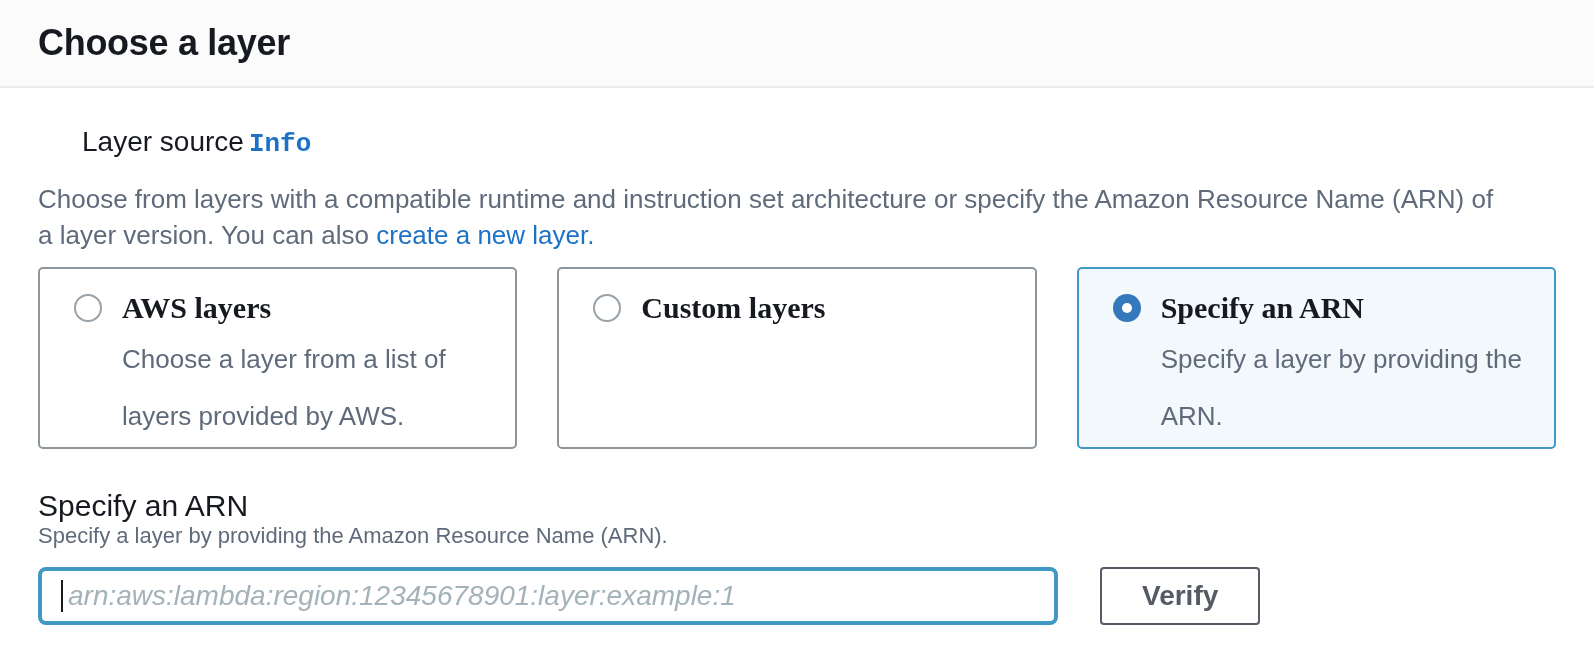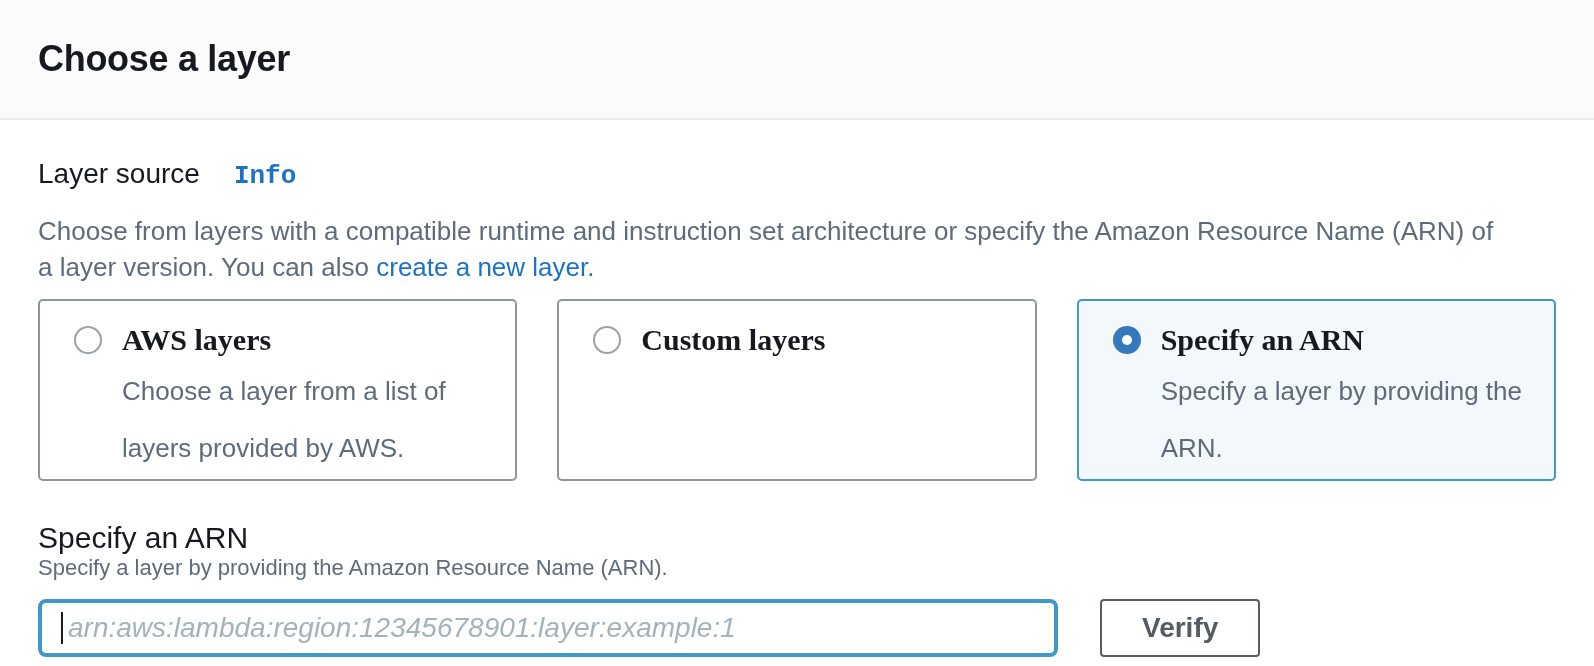--- a/index.html
+++ b/index.html
@@ -17,40 +17,41 @@
   }
   *{margin:0;padding:0;box-sizing:border-box;}
   html,body{width:1594px;height:666px;}
   body{
     font-family:"Liberation Sans","DejaVu Sans",sans-serif;
     background:#ffffff;
     color:var(--text-dark);
     overflow:hidden;
   }
   .header{
-    height:120px;
+    height:88px;
     background:var(--header-bg);
     border-bottom:2px solid var(--divider);
     display:flex;
     align-items:center;
     padding:0 38px;
   }
   .header h1{
     font-size:36px;
     font-weight:bold;
     letter-spacing:-0.3px;
     color:var(--text-dark);
   }
   .content{
     padding:38px 38px 0 38px;
   }
   .field-label-row{
     display:flex;
     align-items:baseline;
-    gap:34px;
+    gap:5px;
+    margin-left:44px;
   }
   .field-label{
     font-size:28px;
     font-weight:400;
     color:var(--text-dark);
   }
   .info-link{
     font-size:26px;
     font-weight:bold;
     color:var(--link-blue);

